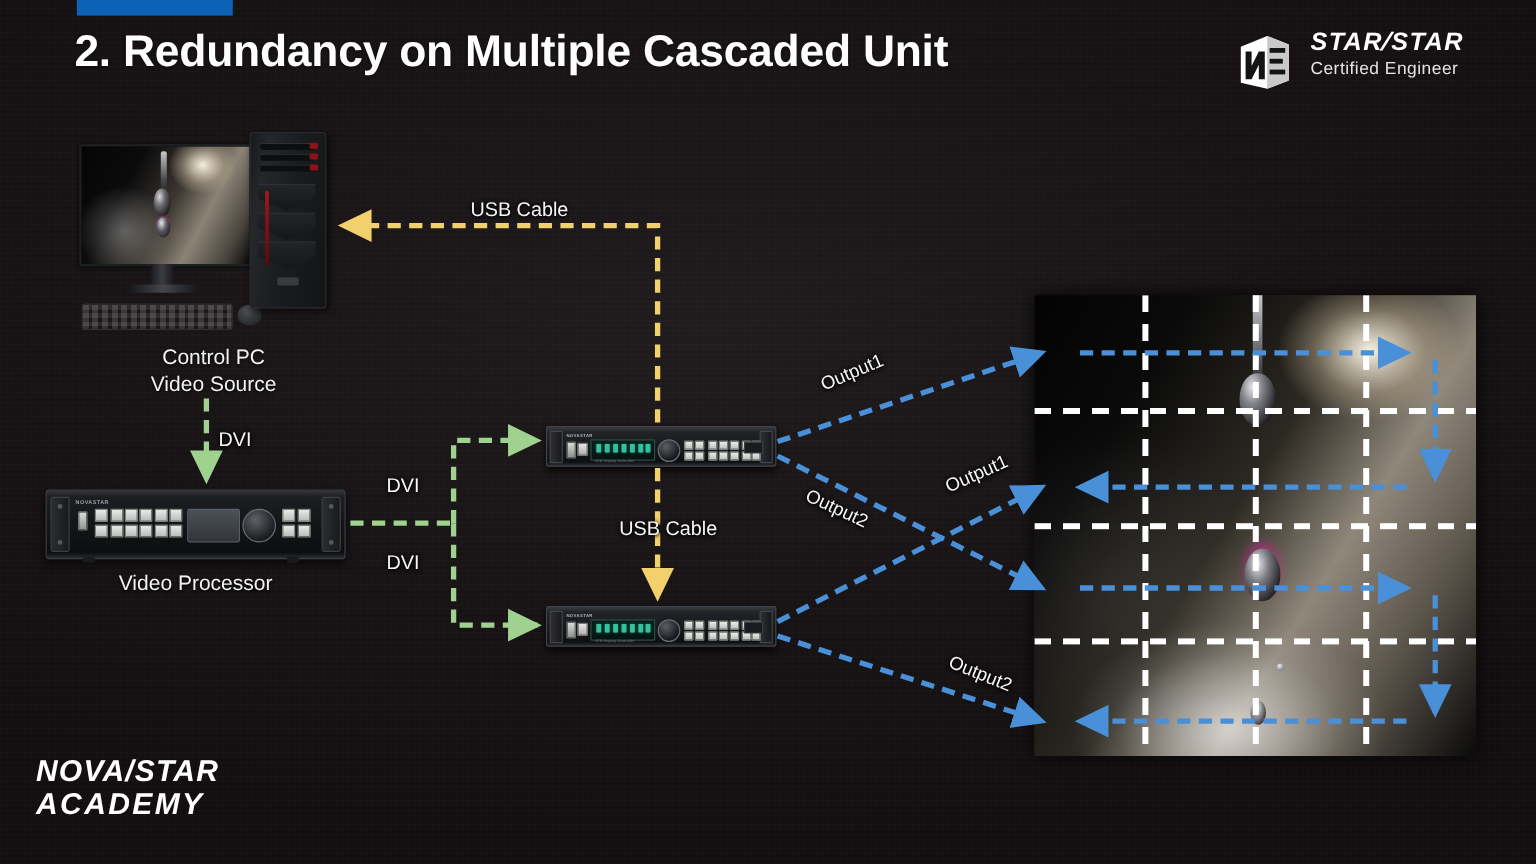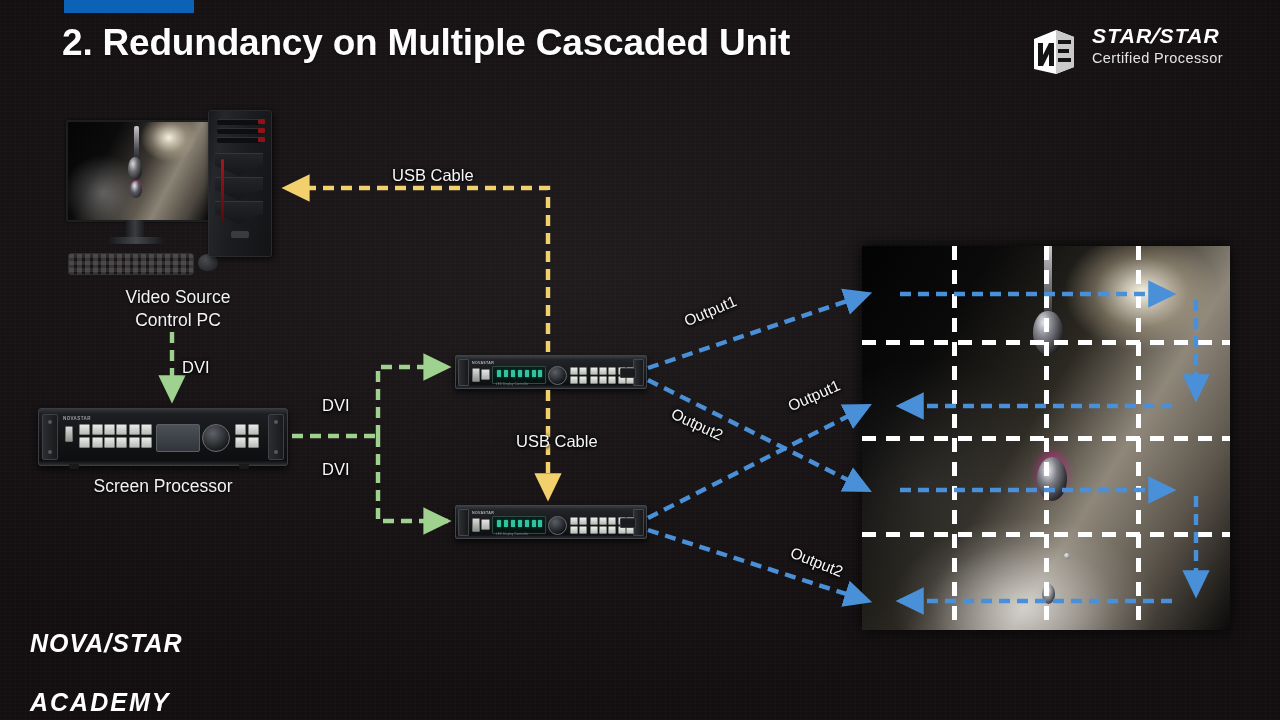--- a/index.html
+++ b/index.html
@@ -49,21 +49,21 @@
   }
 
   
   #academy-logo{left:30px;top:630px;width:200px;height:62px;}
   .acad-line1{
     font-size:25px;font-weight:bold;font-style:italic;color:#fff;
     letter-spacing:1px;line-height:27px;white-space:nowrap;
   }
   .acad-line2{
     font-size:25px;font-weight:bold;font-style:italic;color:#fff;
-    letter-spacing:2px;line-height:27px;white-space:nowrap;margin-top:32px;
+    letter-spacing:2px;line-height:27px;white-space:nowrap;
   }
 
   
   #pc-group{left:58px;top:110px;width:240px;height:170px;}
   .mon-frame{
     position:absolute;left:8px;top:10px;width:140px;height:98px;
     background:#0b0b0c;border:2px solid #1d1e20;border-radius:2px;
     box-shadow:0 0 3px rgba(0,0,0,.8);overflow:hidden;
   }
   .droplet-img{
@@ -255,21 +255,21 @@
     <svg id="brand-cube" viewBox="0 0 48 50">
       <polygon points="4,12 26,3 44,10 44,40 26,47 4,42" fill="#ffffff"></polygon>
       <polygon points="26,3 44,10 44,40 26,47" fill="#c9c9c9"></polygon>
       <polygon points="8,16 13,16 13,28 19,16 24,16 24,39 19,39 19,27 13,39 8,39" fill="#141414"></polygon>
       <rect x="28" y="13" width="13" height="4" fill="#141414"></rect>
       <rect x="28" y="22" width="11" height="4" fill="#141414"></rect>
       <rect x="28" y="31" width="13" height="4" fill="#141414"></rect>
     </svg>
     <div id="brand-text">
       <div class="nova-word"><span>STAR</span><span class="slash">/</span><span>STAR</span></div>
-      <div id="brand-sub">Certified Processor</div>
+      <div id="brand-sub">Certified Engineer</div>
     </div>
   </div>
 
   <div class="abs" id="academy-logo">
     <div class="acad-line1">NOVA/STAR</div>
     <div class="acad-line2">ACADEMY</div>
   </div>
 
   <div class="abs" id="pc-group">
     <div class="mon-frame">
@@ -291,22 +291,22 @@
         <div class="redbar" style="top:17px"></div>
         <div class="redbar" style="top:26px"></div>
       <div class="chev" style="top:42px"></div>
       <div class="chev" style="top:66px"></div>
       <div class="chev" style="top:90px"></div>
       <div class="redstripe"></div>
       <div class="logo-dot"></div>
     </div>
   </div>
   <div class="abs" id="pc-label">
+    <div>Control PC</div>
     <div>Video Source</div>
-    <div>Control PC</div>
   </div>
 
   <div class="abs" id="vp-group">
     <div class="rack2u">
       <div class="rack-ear l">
           <i style="top:5px"></i>
           <i style="top:35px"></i>
         </div>
       <div class="rack-ear r">
           <i style="top:5px"></i>
@@ -335,21 +335,21 @@
       <div class="btn-grid" style="left:196px;top:15px;grid-template-columns:repeat(2,11px);grid-template-rows:repeat(2,11px);">
         <span></span>
           <span></span>
           <span></span>
           <span></span>
       </div>
       <div class="vp-foot" style="left:30px"></div>
       <div class="vp-foot" style="left:200px"></div>
     </div>
   </div>
-  <div class="abs" id="vp-label">Screen Processor</div>
+  <div class="abs" id="vp-label">Video Processor</div>
 
   <div class="rack1u abs" id="unit1">
     <div class="u-ear l"></div>
       <div class="u-ear r"></div>
     <div class="u-brand">NOVASTAR</div>
     <div class="u-knobsm"></div>
     <div class="u-sq"></div>
     <div class="u-lcd">
       <i style="left:4px"></i>
         <i style="left:11px"></i>

